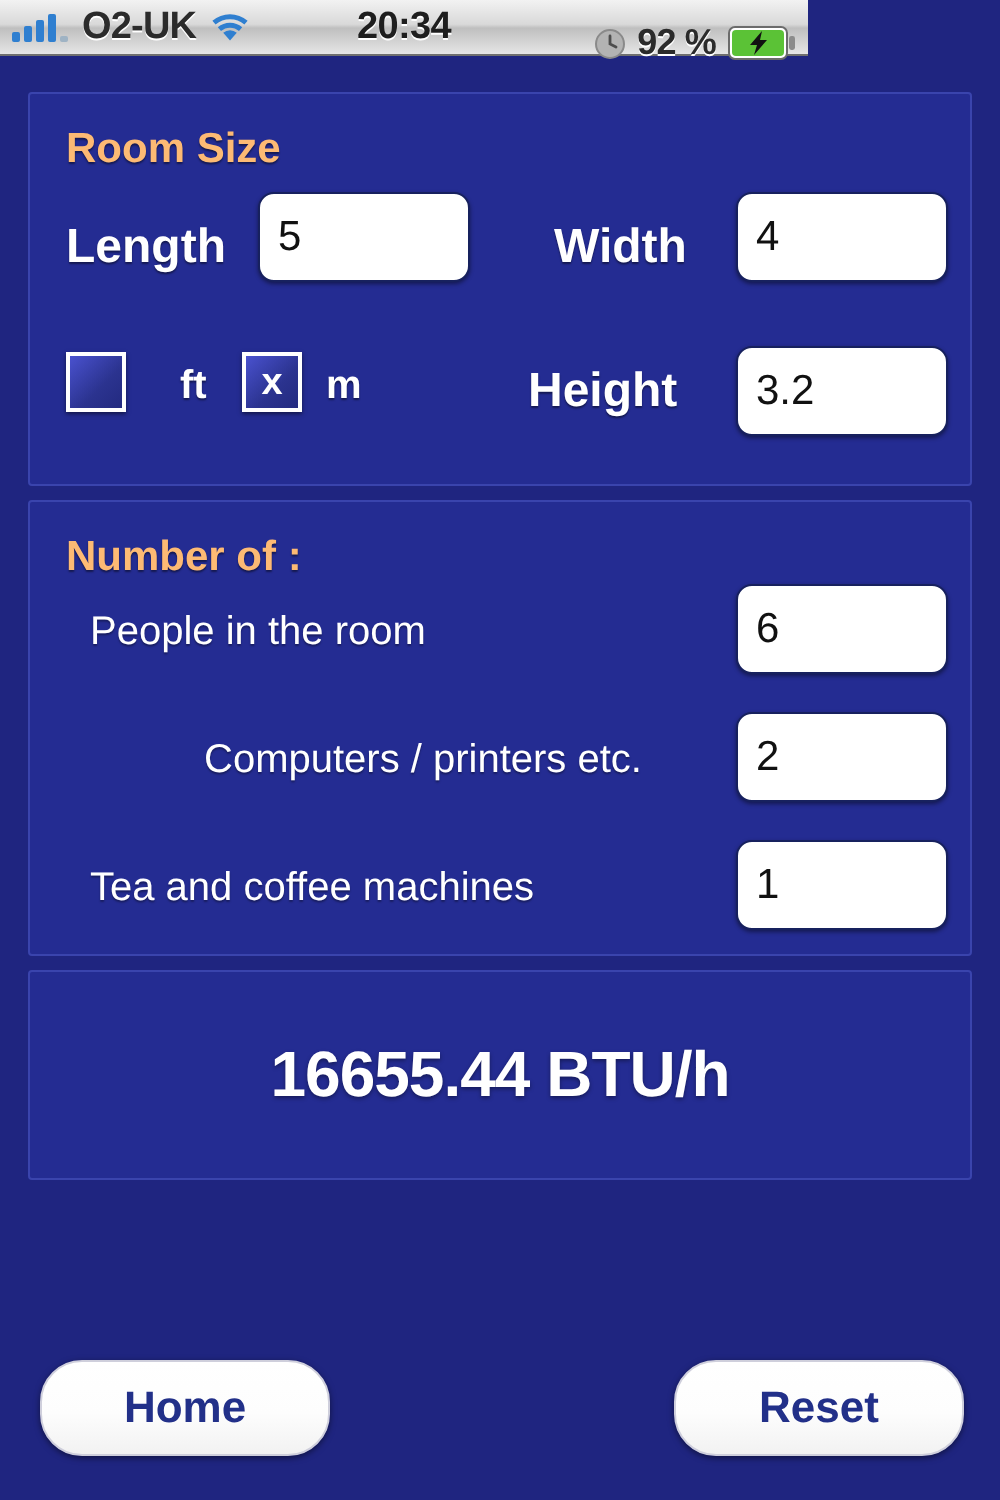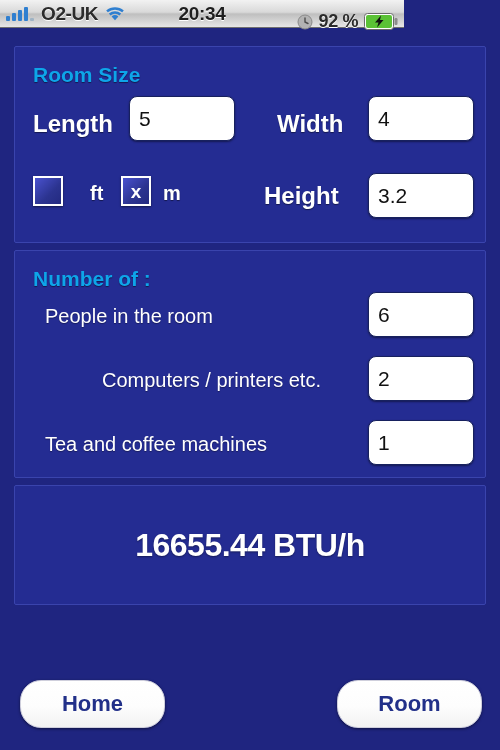--- a/index.html
+++ b/index.html
@@ -77,31 +77,31 @@
     width: 472px;
     box-sizing: border-box;
     background: #242c92;
     border: 1px solid #3a44ad;
     border-radius: 2px;
   }
   #panel-room   { top: 46px;  height: 197px; }
   #panel-number { top: 250px; height: 228px; }
   #panel-result {
     top: 485px;
-    height: 120px;
+    height: 105px;
     display: flex;
     align-items: center;
     justify-content: center;
   }
 
   .panel-title {
     position: absolute;
     font-size: 21px;
     font-weight: bold;
-    color: #0ea5e9;
+    color: #fdba74;
     text-shadow: 0 1px 1px rgba(0,0,0,0.45);
     white-space: nowrap;
   }
   .field-label {
     position: absolute;
     font-size: 24px;
     font-weight: bold;
     color: #ffffff;
     text-shadow: 0 1px 1px rgba(0,0,0,0.45);
     white-space: nowrap;
@@ -258,13 +258,13 @@
 
   <div class="row-label" style="left:30px; top:182px;">Tea and coffee machines</div>
   <div class="txtfield" style="left:353px; top:169px; width:106px; height:45px;">1</div>
 </div>
 
 <div class="panel" id="panel-result">
   <div id="result-text">16655.44 BTU/h</div>
 </div>
 
 <div class="btn" id="btn-home">Home</div>
-<div class="btn" id="btn-reset">Room</div>
+<div class="btn" id="btn-reset">Reset</div>
 
 </body></html>

